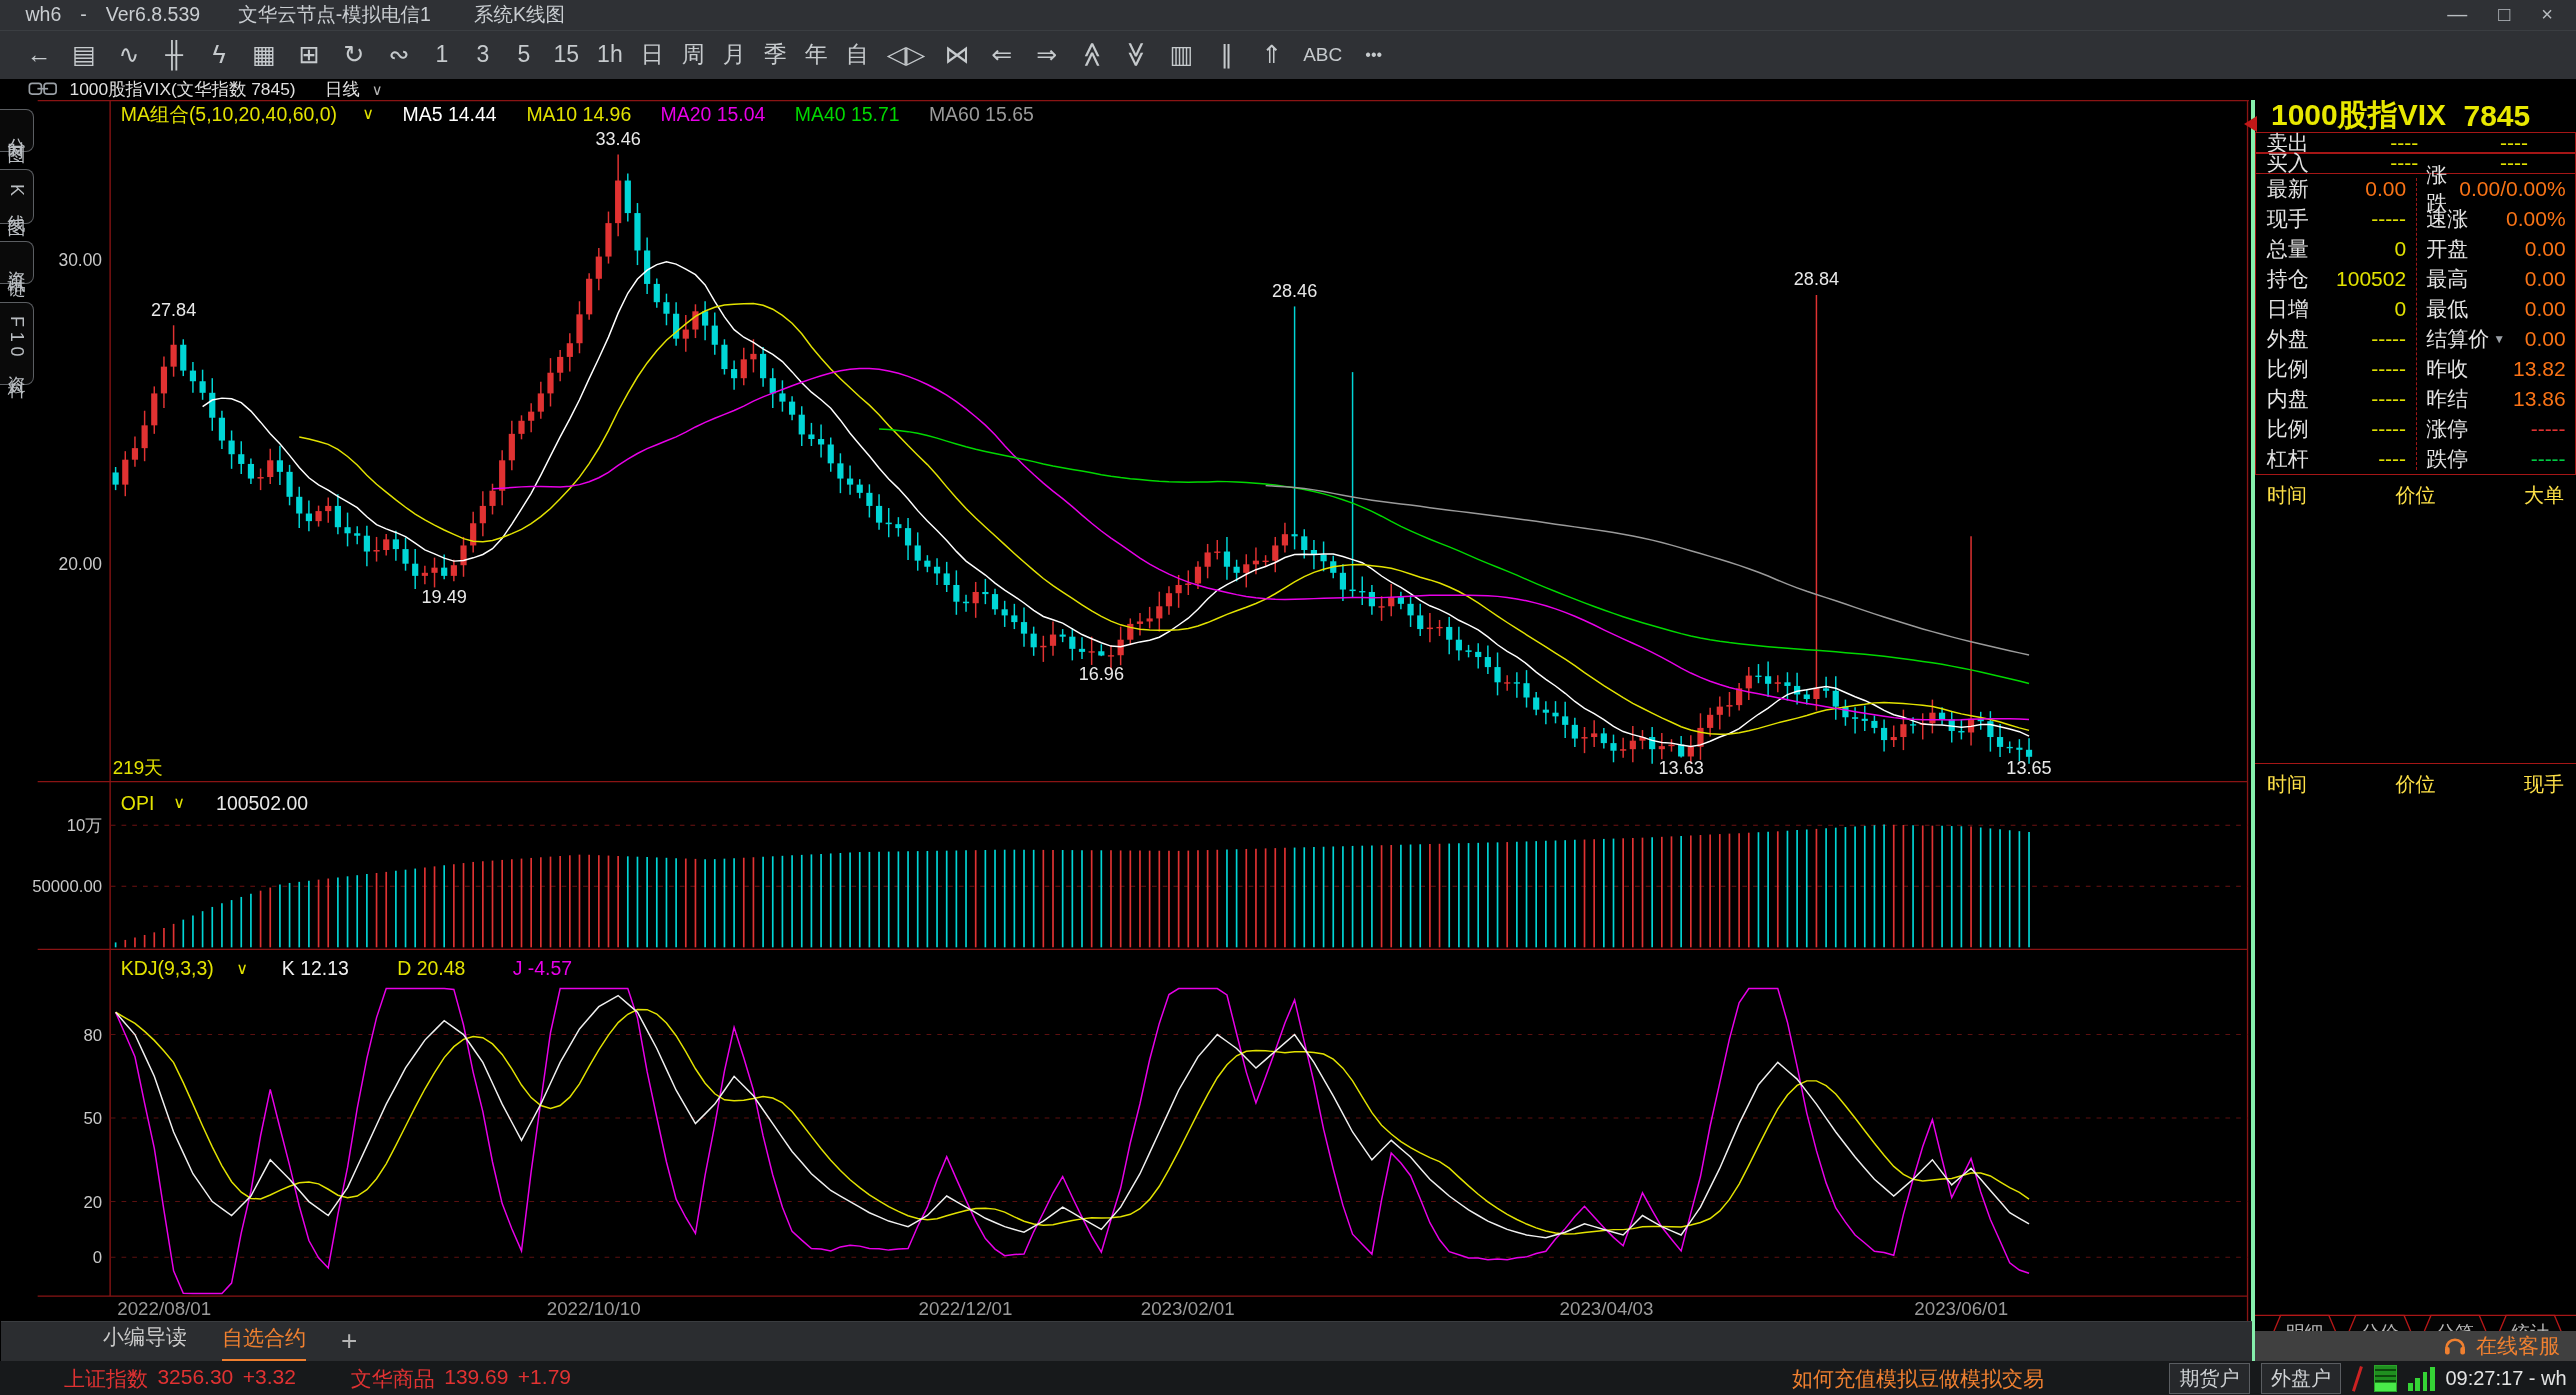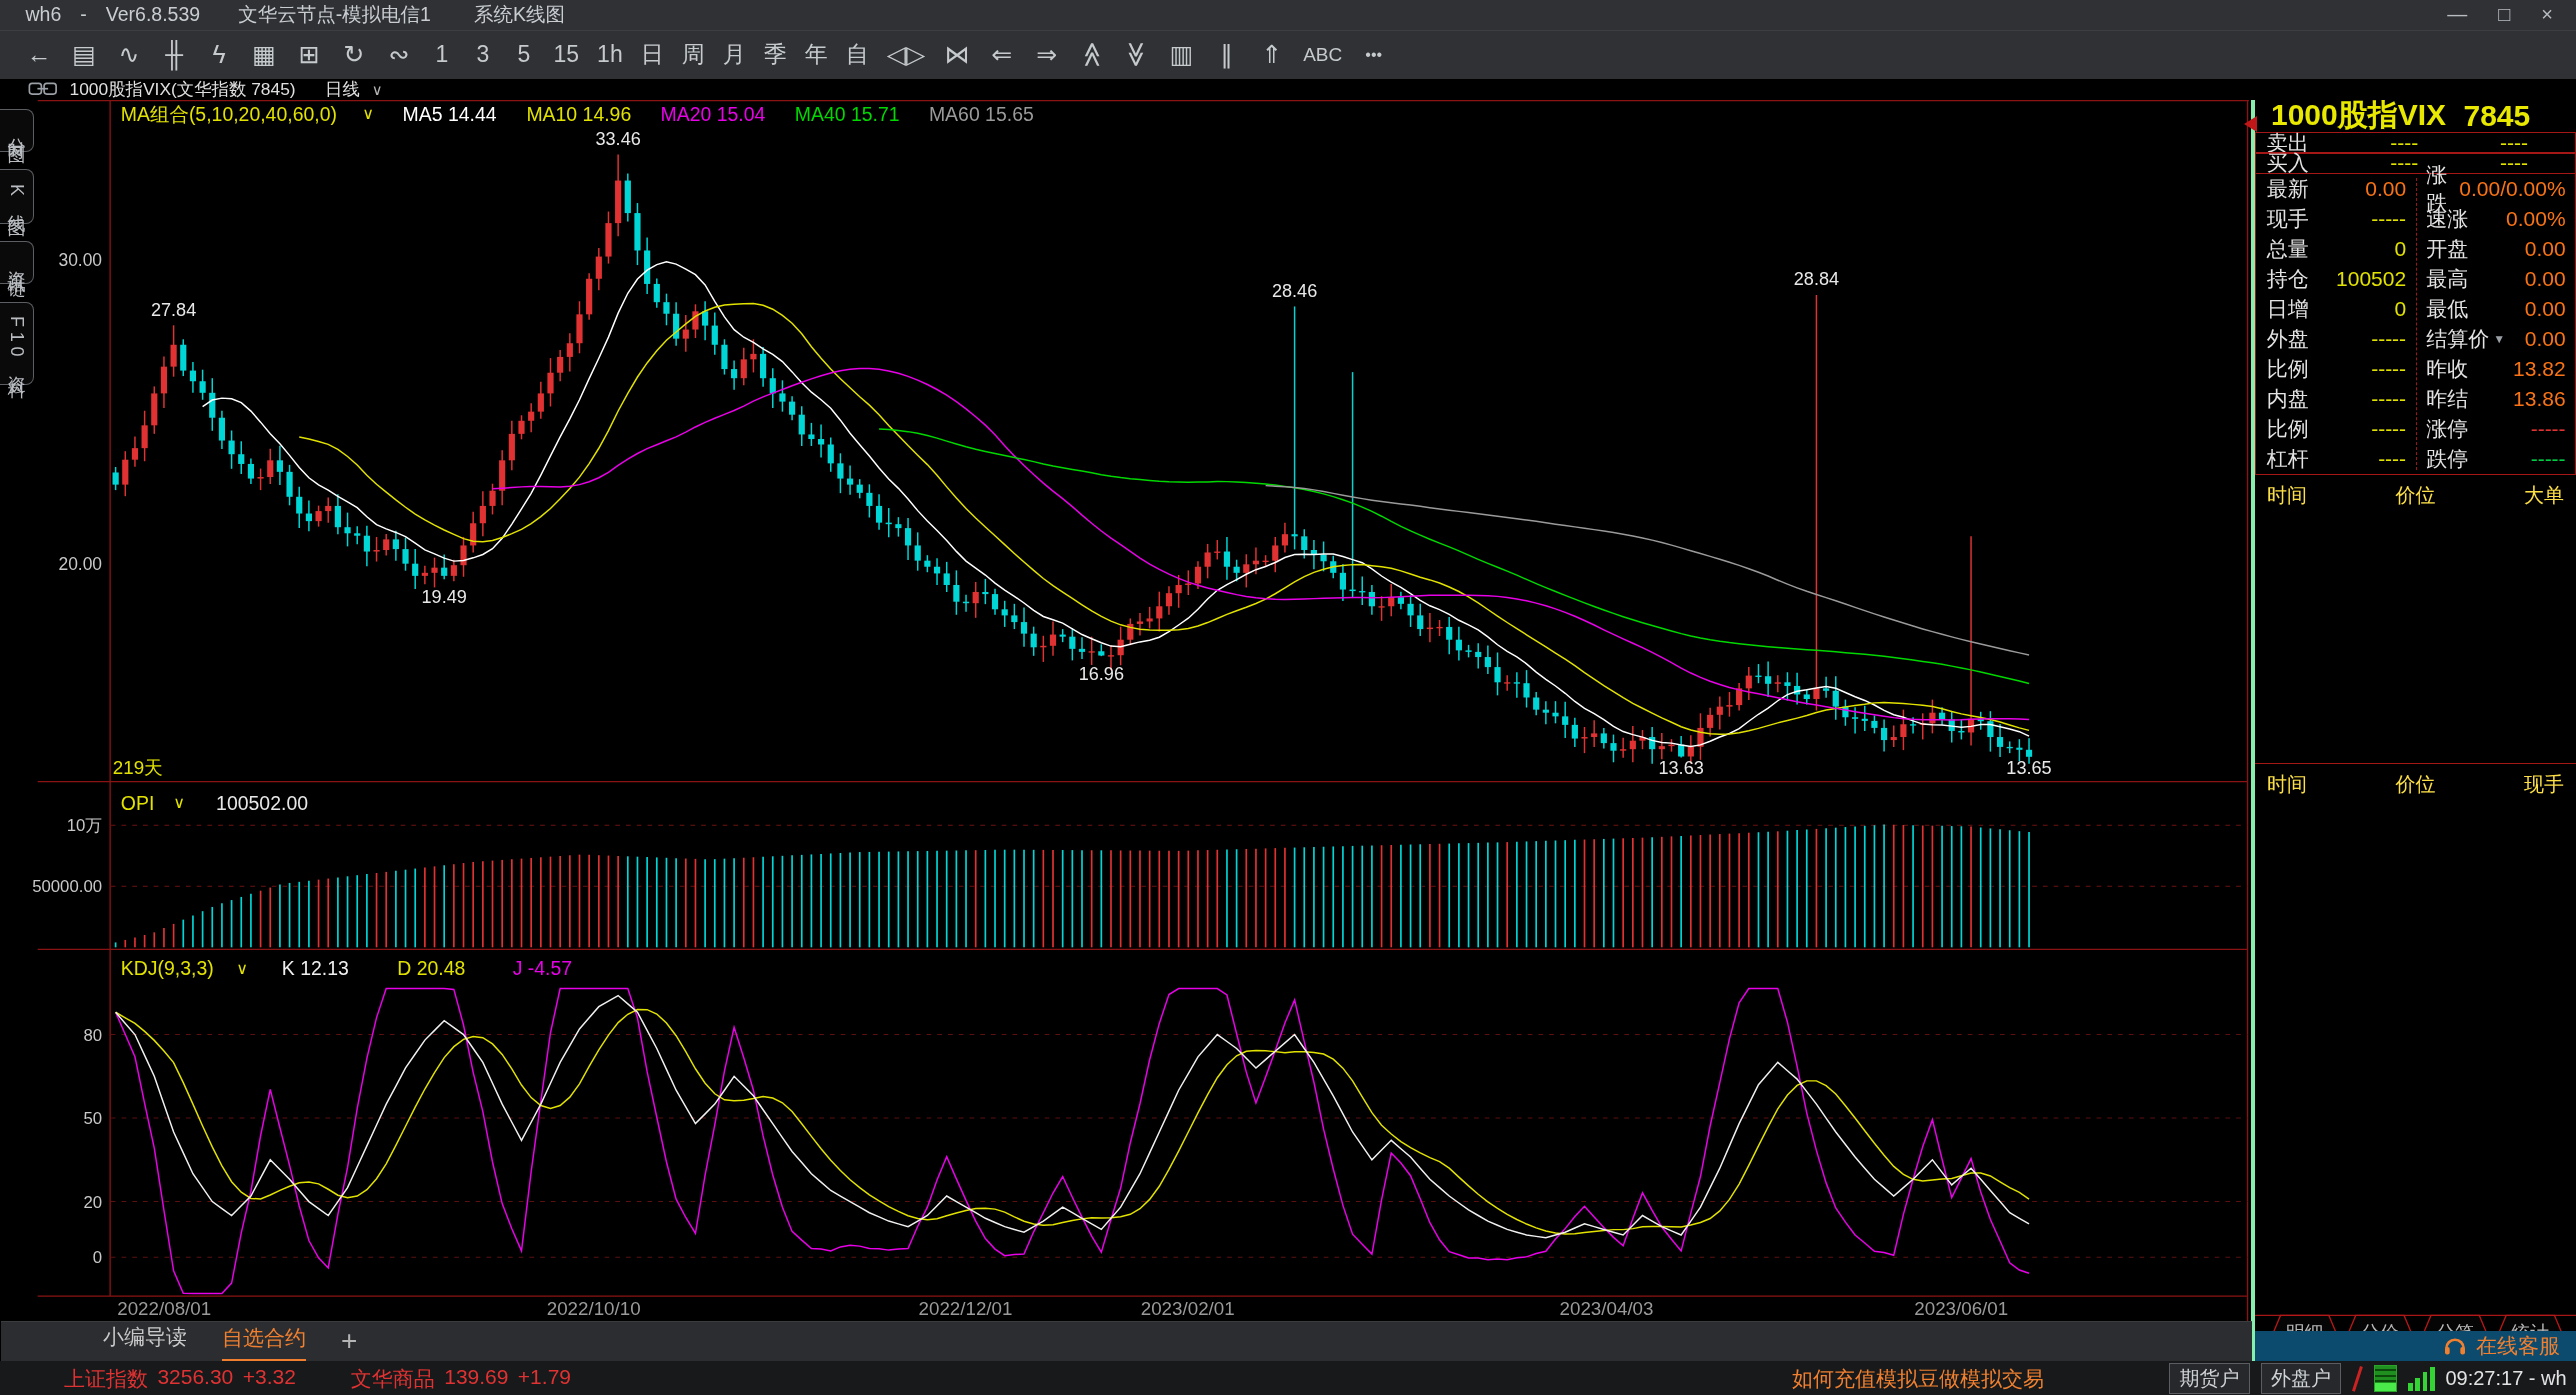--- a/index.html
+++ b/index.html
@@ -30,21 +30,21 @@
   .q-grid{position:relative;display:grid;grid-template-columns:1fr 1fr;grid-auto-rows:30px;}
   .q-grid::after{content:'';position:absolute;left:50%;top:4px;bottom:4px;border-left:1.3px dashed #a01414;}
   .q-cell{display:flex;align-items:center;justify-content:space-between;font-size:21px;padding:0 9.4px 0 10.7px;}
   .q-cell .lab{color:#e3e3e3;display:flex;align-items:center;gap:4px;}
   .mini-caret{font-size:12px;color:#9aa0a6;}
   .q-head{height:34px;display:flex;align-items:flex-end;padding:0 12px;color:#fde047;font-size:20px;}
   .q-head span:nth-child(1){flex:1;text-align:left;} .q-head span:nth-child(2){flex:1;text-align:center;} .q-head span:nth-child(3){flex:1;text-align:right;}
   .q-hline{height:1.3px;background:#a51616;}
   .q-spacer1{height:254px;} .q-spacer2{flex:1;}
   .q-tabs{height:17px;}
-  .q-service{height:30px;background:#0c4a6e;display:flex;align-items:center;justify-content:flex-end;gap:9.4px;padding-right:16px;color:#f08030;font-size:21px;}
+  .q-service{height:30px;background:#404040;display:flex;align-items:center;justify-content:flex-end;gap:9.4px;padding-right:16px;color:#f08030;font-size:21px;}
   .bottom-tabbar{position:absolute;left:1px;top:1221px;width:2251px;height:40px;background:#2b2d30;border-top:0.7px solid #3a3d40;display:flex;align-items:flex-end;gap:35px;padding-left:102px;box-sizing:border-box;}
   .btab{font-size:21px;color:#c9c9c9;padding-bottom:9.4px;}
   .btab.active{color:#f08030;border-bottom:2.7px solid #f08030;padding-bottom:6.7px;}
   .btab-add{font-size:28px;color:#b5b5b5;padding-bottom:4px;}
   .statusbar{height:36px;background:#17191b;position:relative;display:flex;align-items:center;}
   .sb-group{display:flex;gap:9.4px;font-size:21px;color:#e03232;}
   .sb-g1{margin-left:64px;} .sb-g2{margin-left:55px;}
   .sb-promo{position:absolute;left:1792px;color:#f08030;font-size:21px;}
   .sb-right{position:absolute;right:9.4px;display:flex;align-items:center;gap:10.7px;}
   .sb-btn{border:1.3px solid #5a5d61;background:#26282b;color:#cfd2d5;font-size:20px;padding:1.3px 9.4px;}

